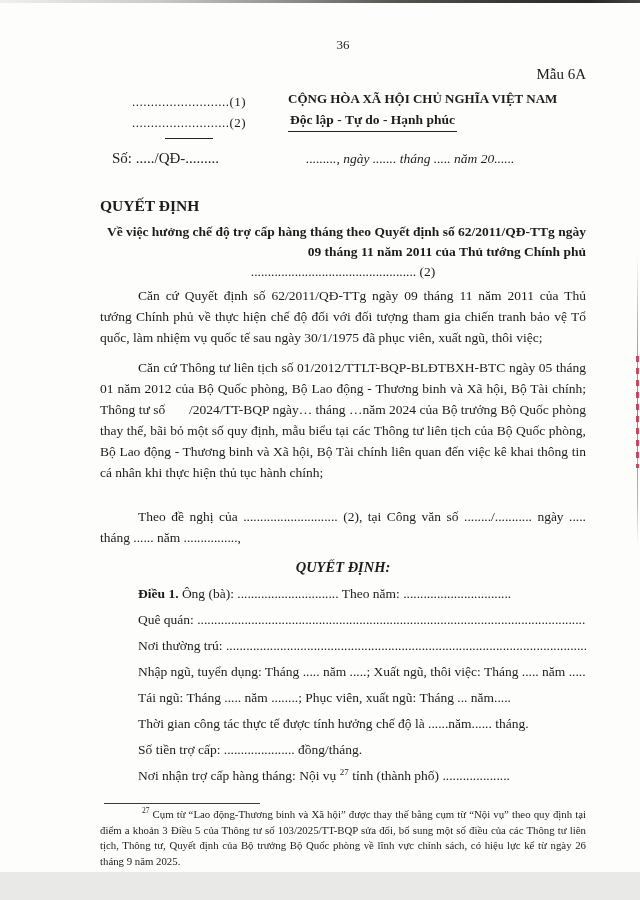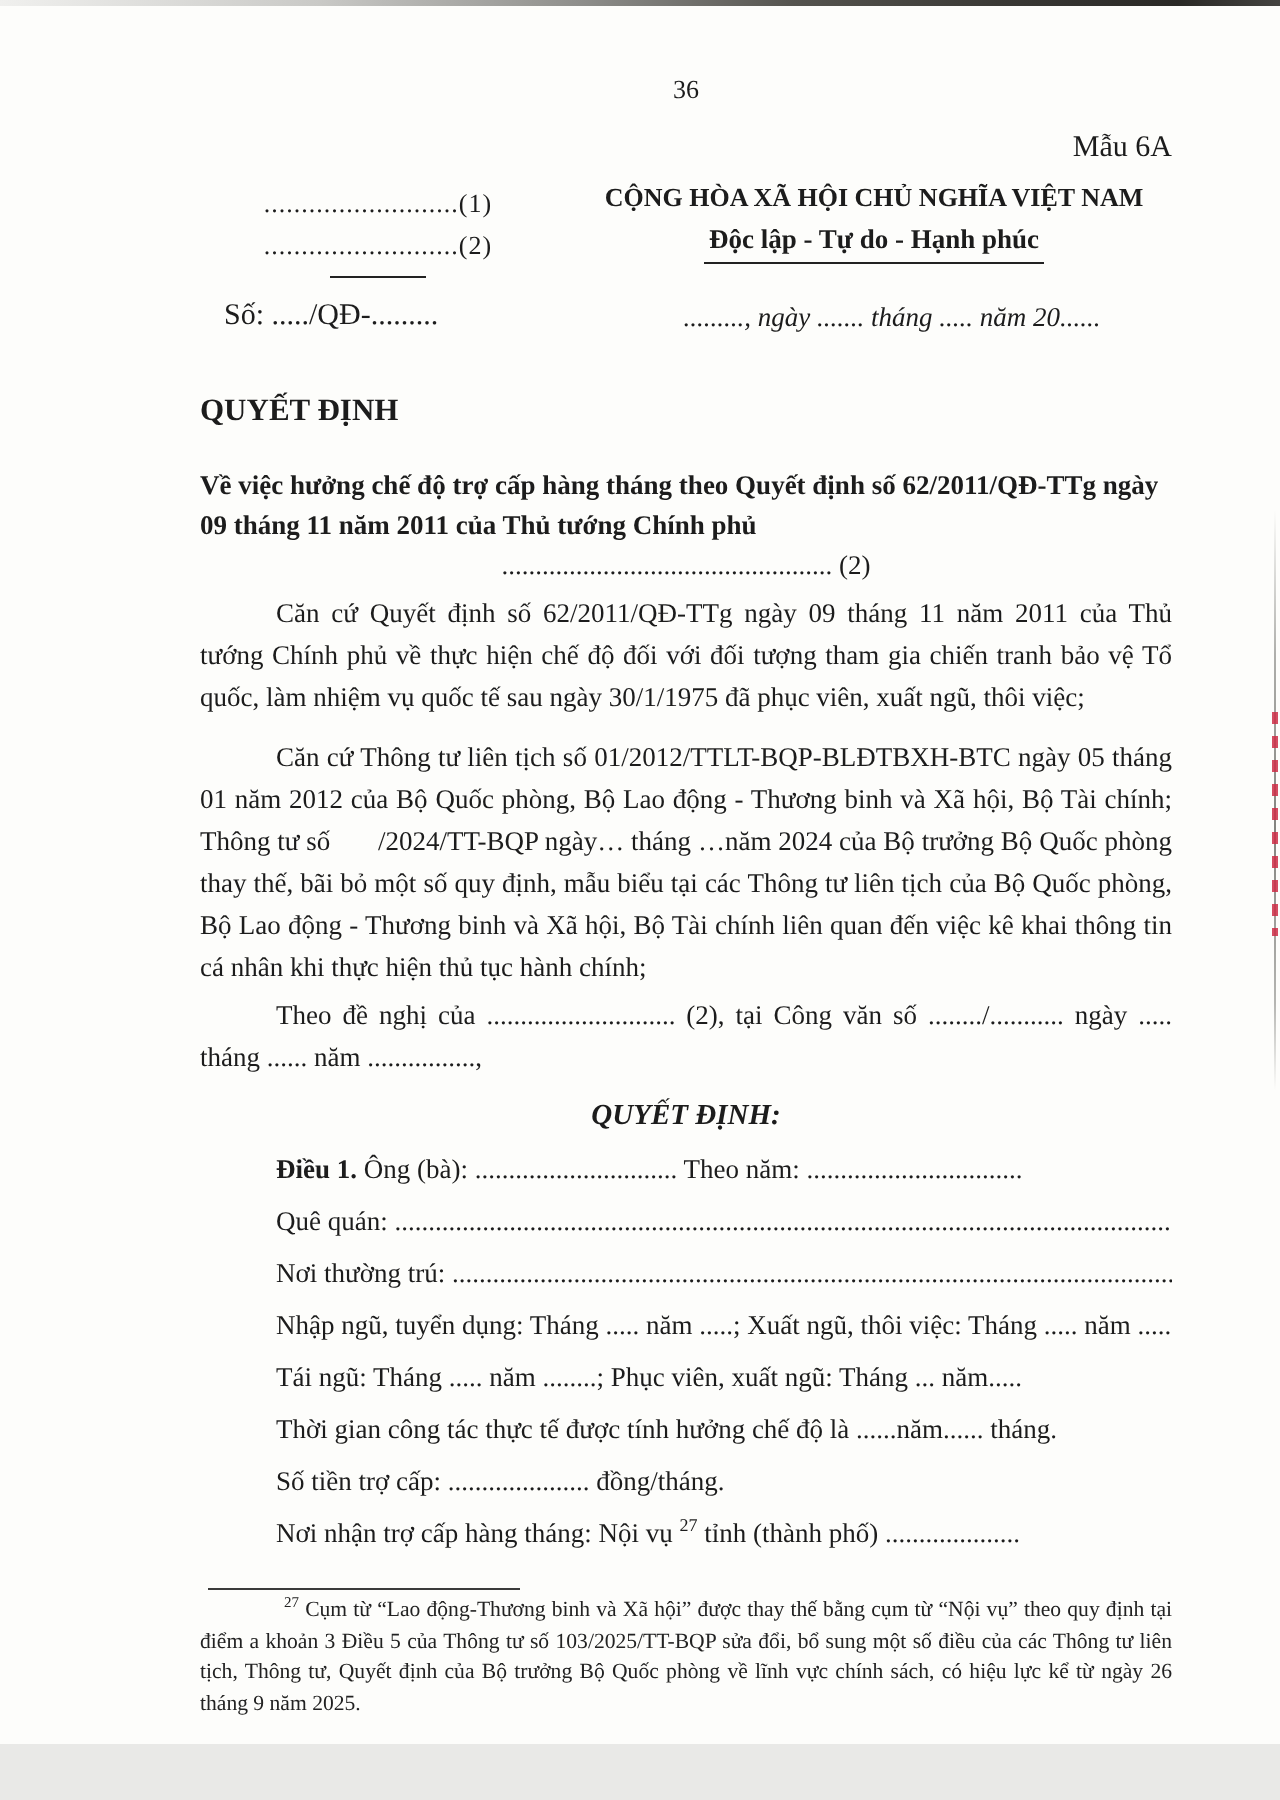--- a/index.html
+++ b/index.html
@@ -30,32 +30,32 @@
     position:absolute;left:100px;top:0;width:486px;
     font-size:13.5px;line-height:21px;
   }
   .page-number{margin-top:34px;text-align:center;font-size:13px;}
   .form-label{margin-top:9px;text-align:right;padding-right:0px;font-size:15px;}
   .header-row{display:flex;margin-top:4px;}
   .header-left{width:178px;text-align:center;flex:none;padding-top:2px;}
   .header-left .dotline{font-size:13px;line-height:21px;letter-spacing:.5px;}
   .header-rule{width:48px;border-top:1.5px solid #222;margin:5px auto 0 auto;height:0;}
   .so-line{margin-top:9px;text-align:left;padding-left:12px;font-size:15px;}
-  .header-right{flex:1;text-align:center;padding-left:10px;font-family:Liberation Serif, serif;}
+  .header-right{flex:1;padding-left:10px;font-family:Liberation Serif, serif;}
   .national-title{font-weight:bold;font-size:13px;line-height:20px;}
   .motto{display:inline-block;font-weight:bold;font-size:13.5px;line-height:19px;
          border-bottom:1.5px solid #222;padding:0 2px 2px 2px;}
   .date-line{font-style:italic;margin-top:16px;font-size:13.5px;padding-left:18px;}
   .doc-title{margin-top:27px;text-align:left;font-weight:bold;font-size:15.5px;line-height:20px;}
-  .doc-subtitle{text-align:left;font-weight:bold;font-size:13.5px;line-height:20px;margin-top:17px;}
+  .doc-subtitle{text-align:right;font-weight:bold;font-size:13.5px;line-height:20px;margin-top:6px;}
   .subtitle-dots{text-align:center;font-size:13.5px;line-height:19px;}
   p.recital{margin:0;text-align:justify;text-indent:38px;}
   p.recital.r1{margin-top:4px;}
   p.recital.r2{margin-top:9px;}
-  p.recital.r3{margin-top:3px;}
+  p.recital.r3{margin-top:23px;}
   .decision-heading{margin-top:8px;text-align:center;font-weight:bold;font-size:14.5px;line-height:22px;font-style:italic;}
   p.art{margin:5px 0 0 0;text-indent:38px;}
   p.art.nowrap{white-space:nowrap;overflow:hidden;}
   p.art.wrap{text-align:justify;}
   sup{font-size:9px;line-height:0;}
   .footnote-wrap{margin-top:17px;}
   .footnote-sep{width:156px;border-top:1px solid #3a3a3a;height:0;margin-left:4px;}
   .footnote{margin:3px 0 0 0;font-size:10.8px;line-height:15.5px;text-align:justify;text-indent:42px;color:#222;}
   .footnote sup{font-size:7.5px;}
 </style>

